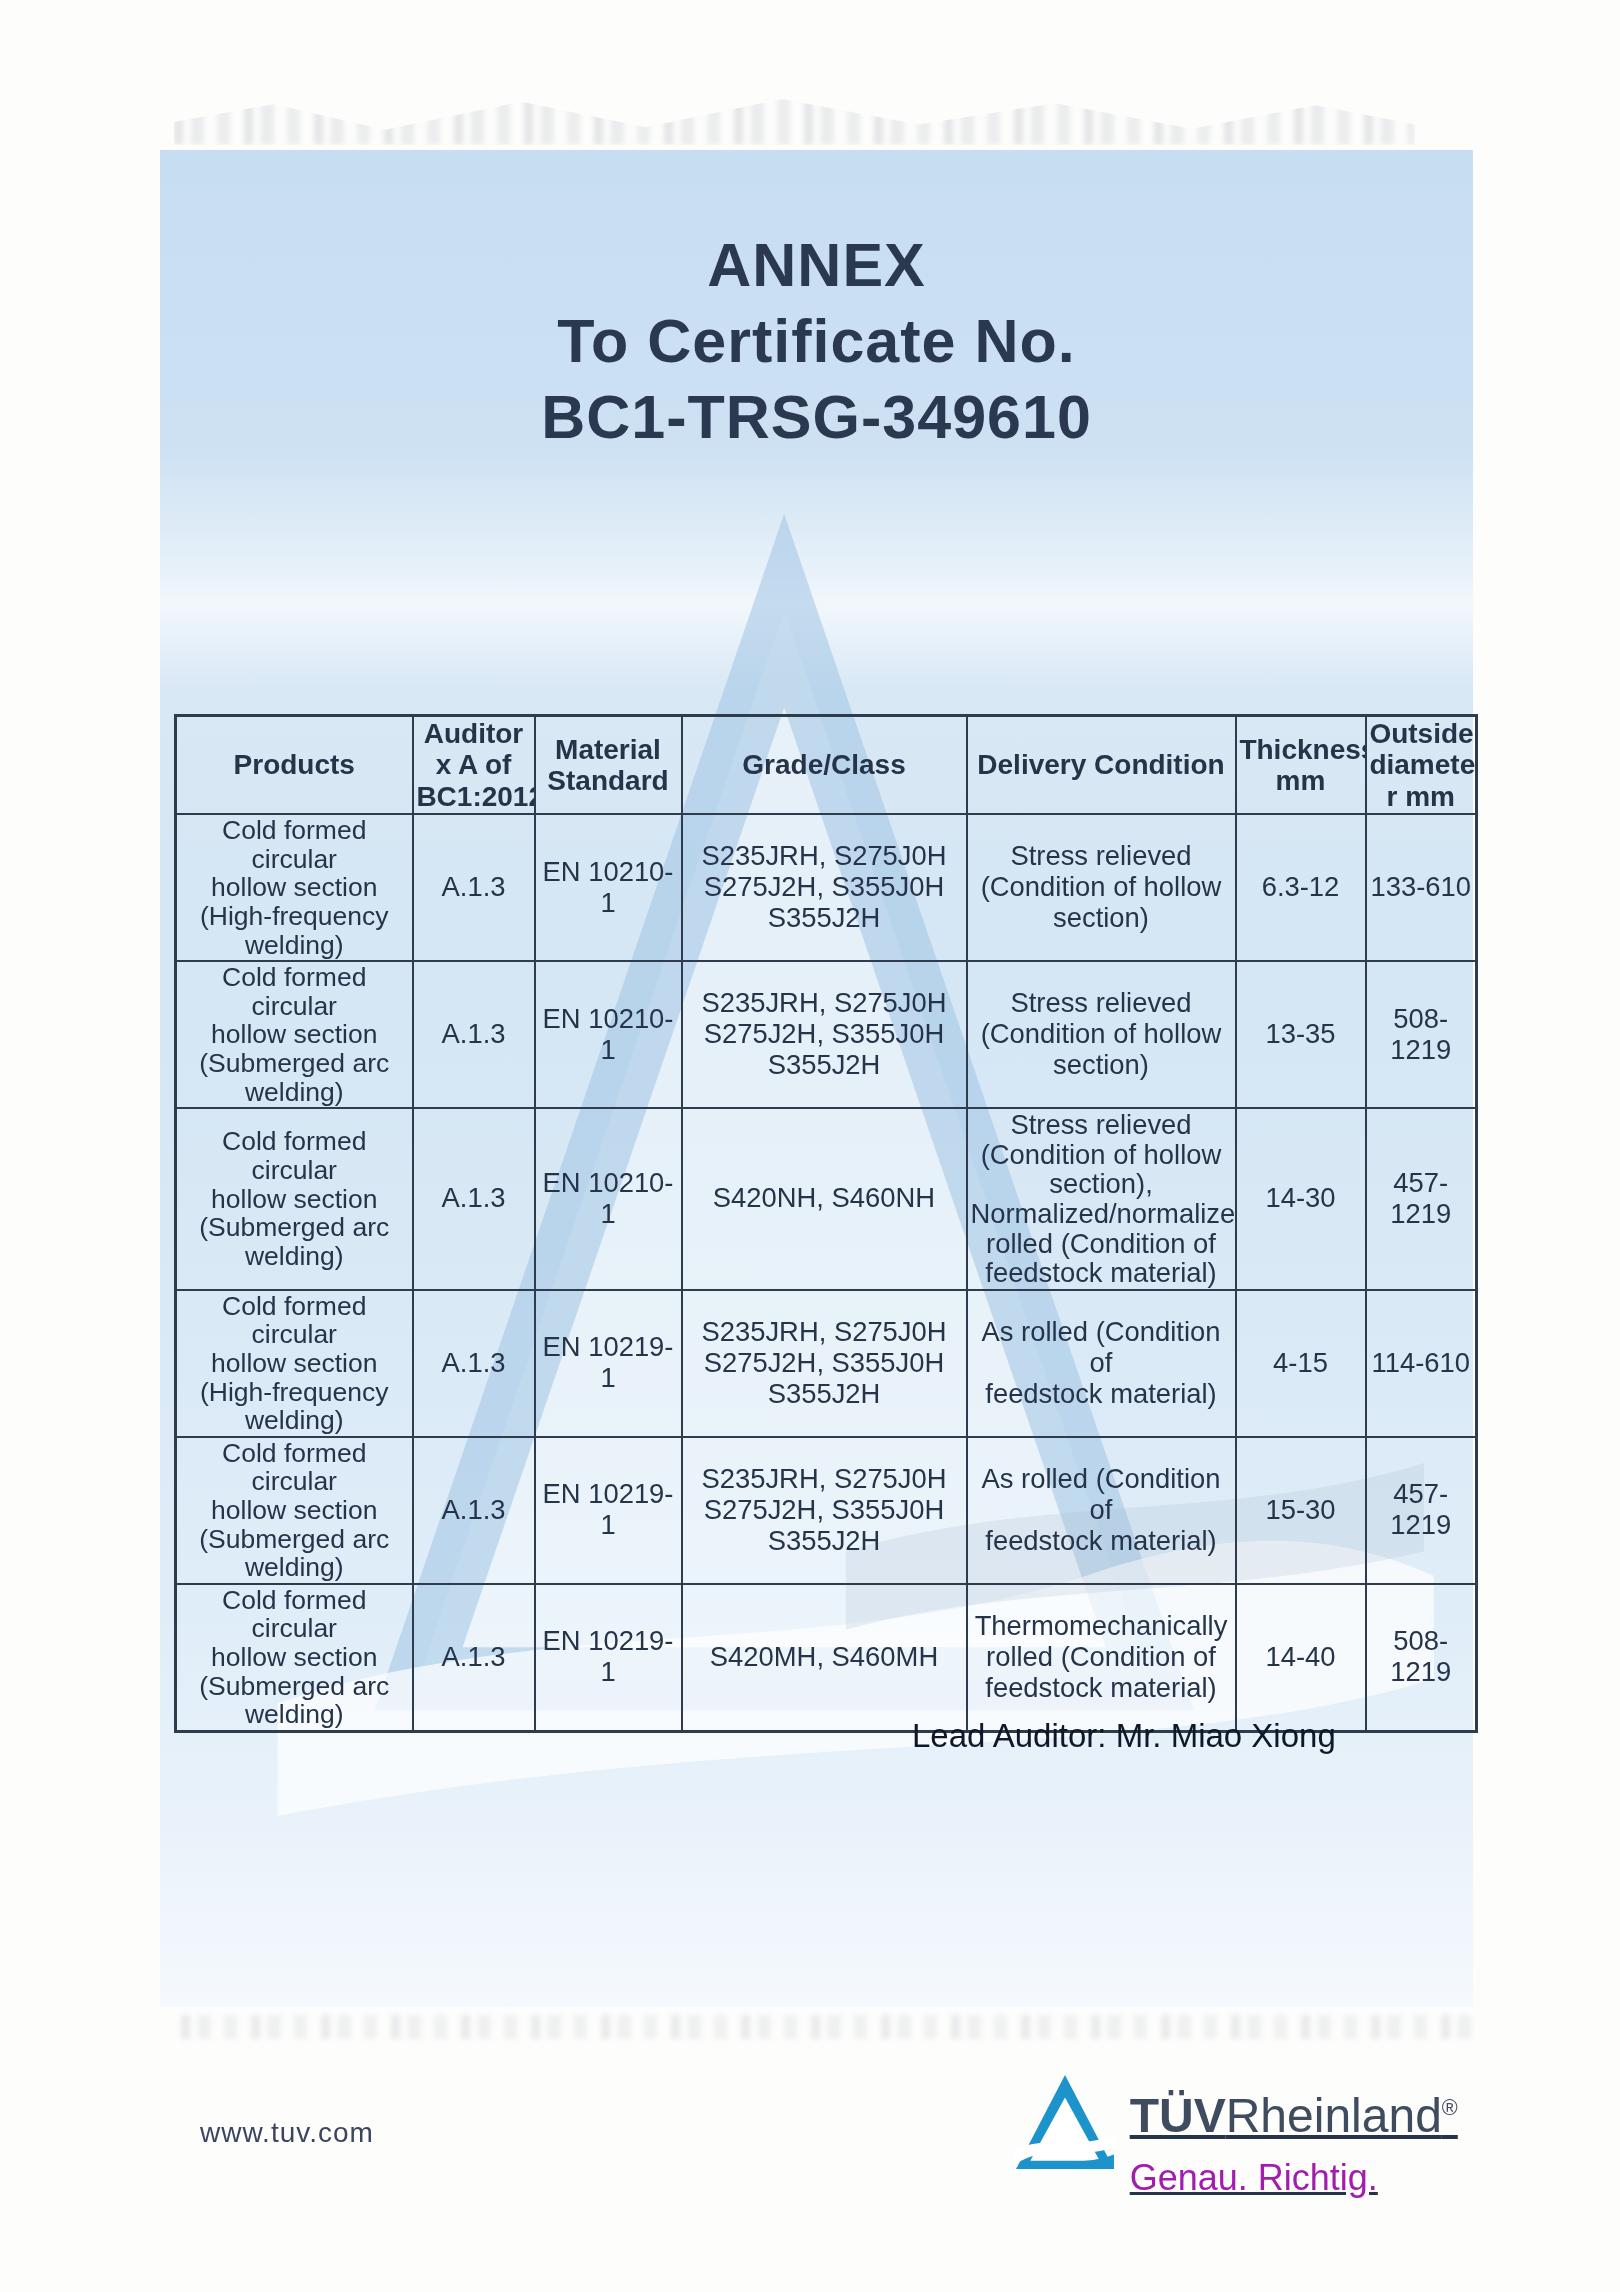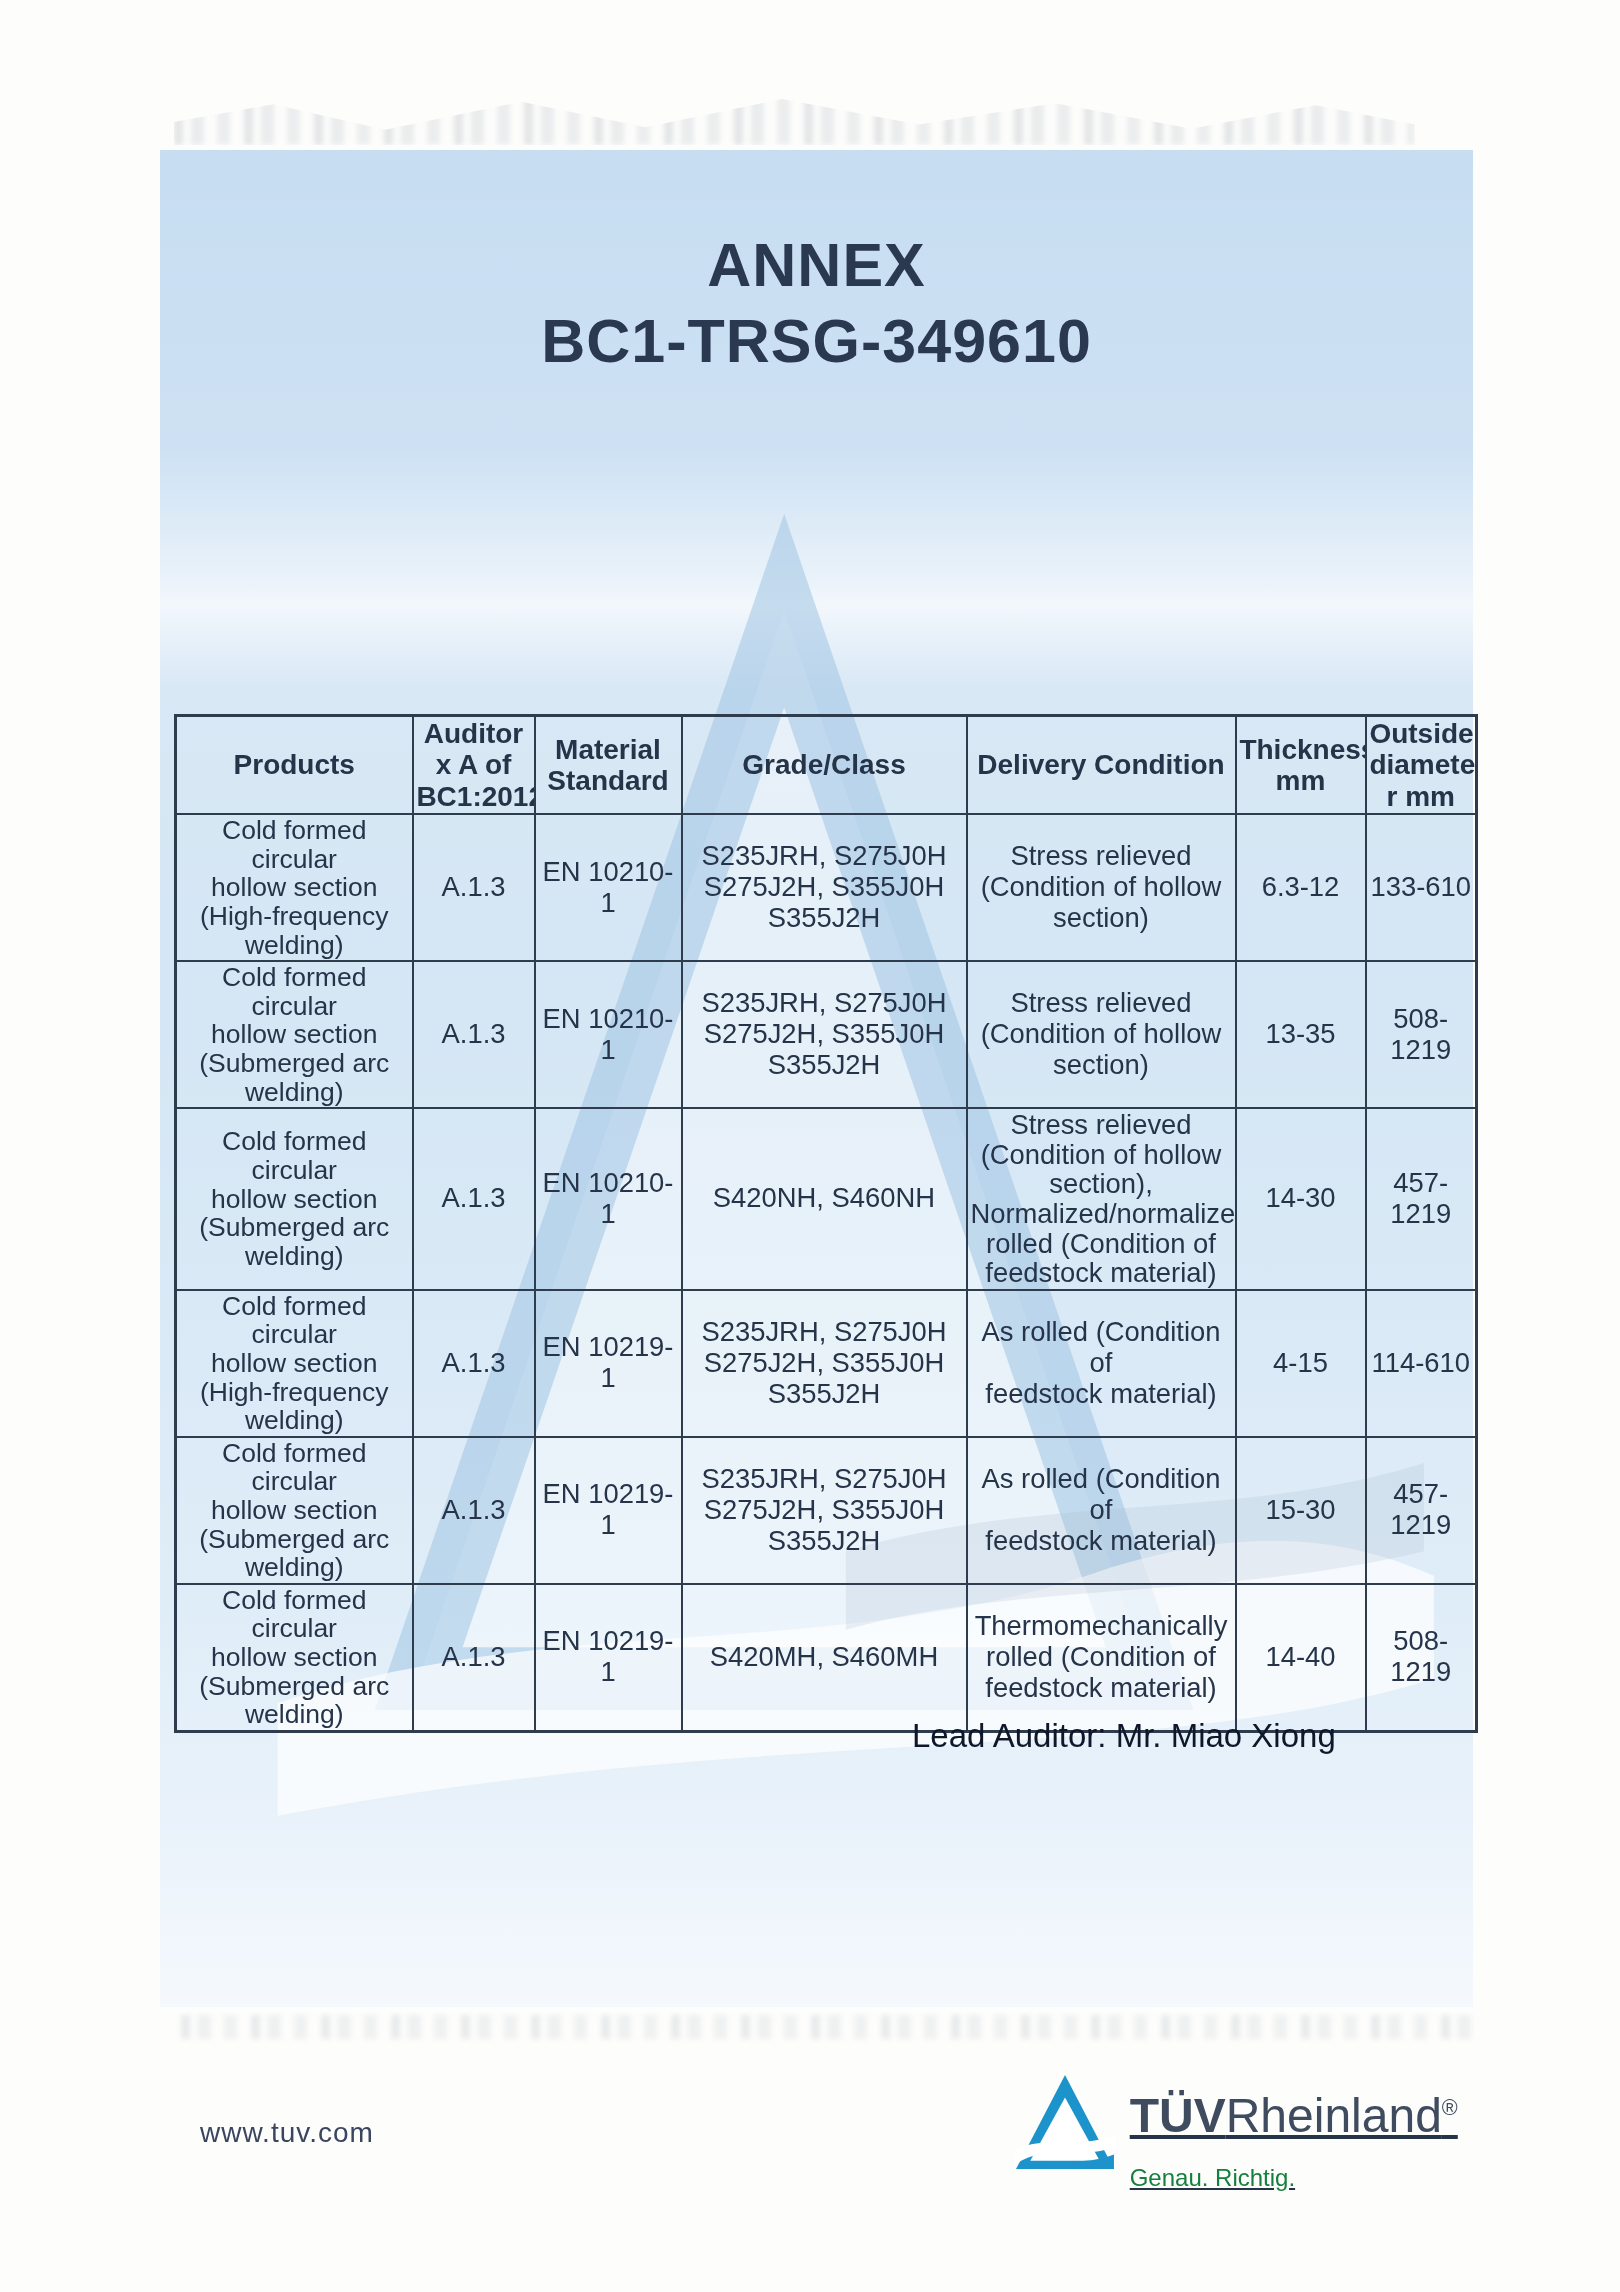--- a/index.html
+++ b/index.html
@@ -64,41 +64,42 @@
   .website{
     position:absolute;left:200px;top:2117px;
     font-size:28px;letter-spacing:1px;color:#3a4660;
   }
   .brand{position:absolute;left:1014px;top:2066px;display:flex;align-items:flex-start;text-decoration:underline;}
   .brand-triangle{width:102px;height:116px;margin-right:13.7px;}
   .brand-textcol{display:flex;flex-direction:column;margin-top:25.5px;}
   .brand-line{font-size:48px;color:#3f4b5e;line-height:1;}
   .brand-line .bold{font-weight:bold;}
   .brand-line sup{font-size:21.6px;vertical-align:super;line-height:0;}
-  .brand-tagline{font-size:24px;color:#15803d;margin-top:24px;}
+  .brand-tagline{font-size:36px;color:#a21caf;margin-top:17px;}
 </style>
 </head>
 <body>
 
 <div class="page">
 
   <div class="scan-noise top"></div>
 
   <div class="blue-panel">
 
     <svg class="watermark" viewBox="0 0 1340 1895">
       <polygon points="637,470 1010,1560 264,1560" fill="rgba(255,255,255,0.40)" stroke="rgba(160,196,227,0.55)" stroke-width="64"></polygon>
       <path d="M120 1585 C 400 1490, 690 1545, 960 1450 C 1130 1395, 1230 1425, 1300 1455
                L1300 1560 C 1010 1650, 620 1605, 120 1700 Z" fill="rgba(255,255,255,0.70)"></path>
       <path d="M700 1430 C 900 1370, 1100 1400, 1290 1340 L1290 1430 C 1080 1480, 880 1460, 700 1510 Z" fill="rgba(168,186,206,0.22)"></path>
     </svg>
   </div>
 
   <div class="title-block">
     <div>ANNEX</div>
+    <div>To Certificate No.</div>
     <div>BC1-TRSG-349610</div>
   </div>
 
   <table class="annex">
     <colgroup>
       <col style="width:237px">
         <col style="width:122px">
         <col style="width:147px">
       <col style="width:285px">
         <col style="width:269px">

